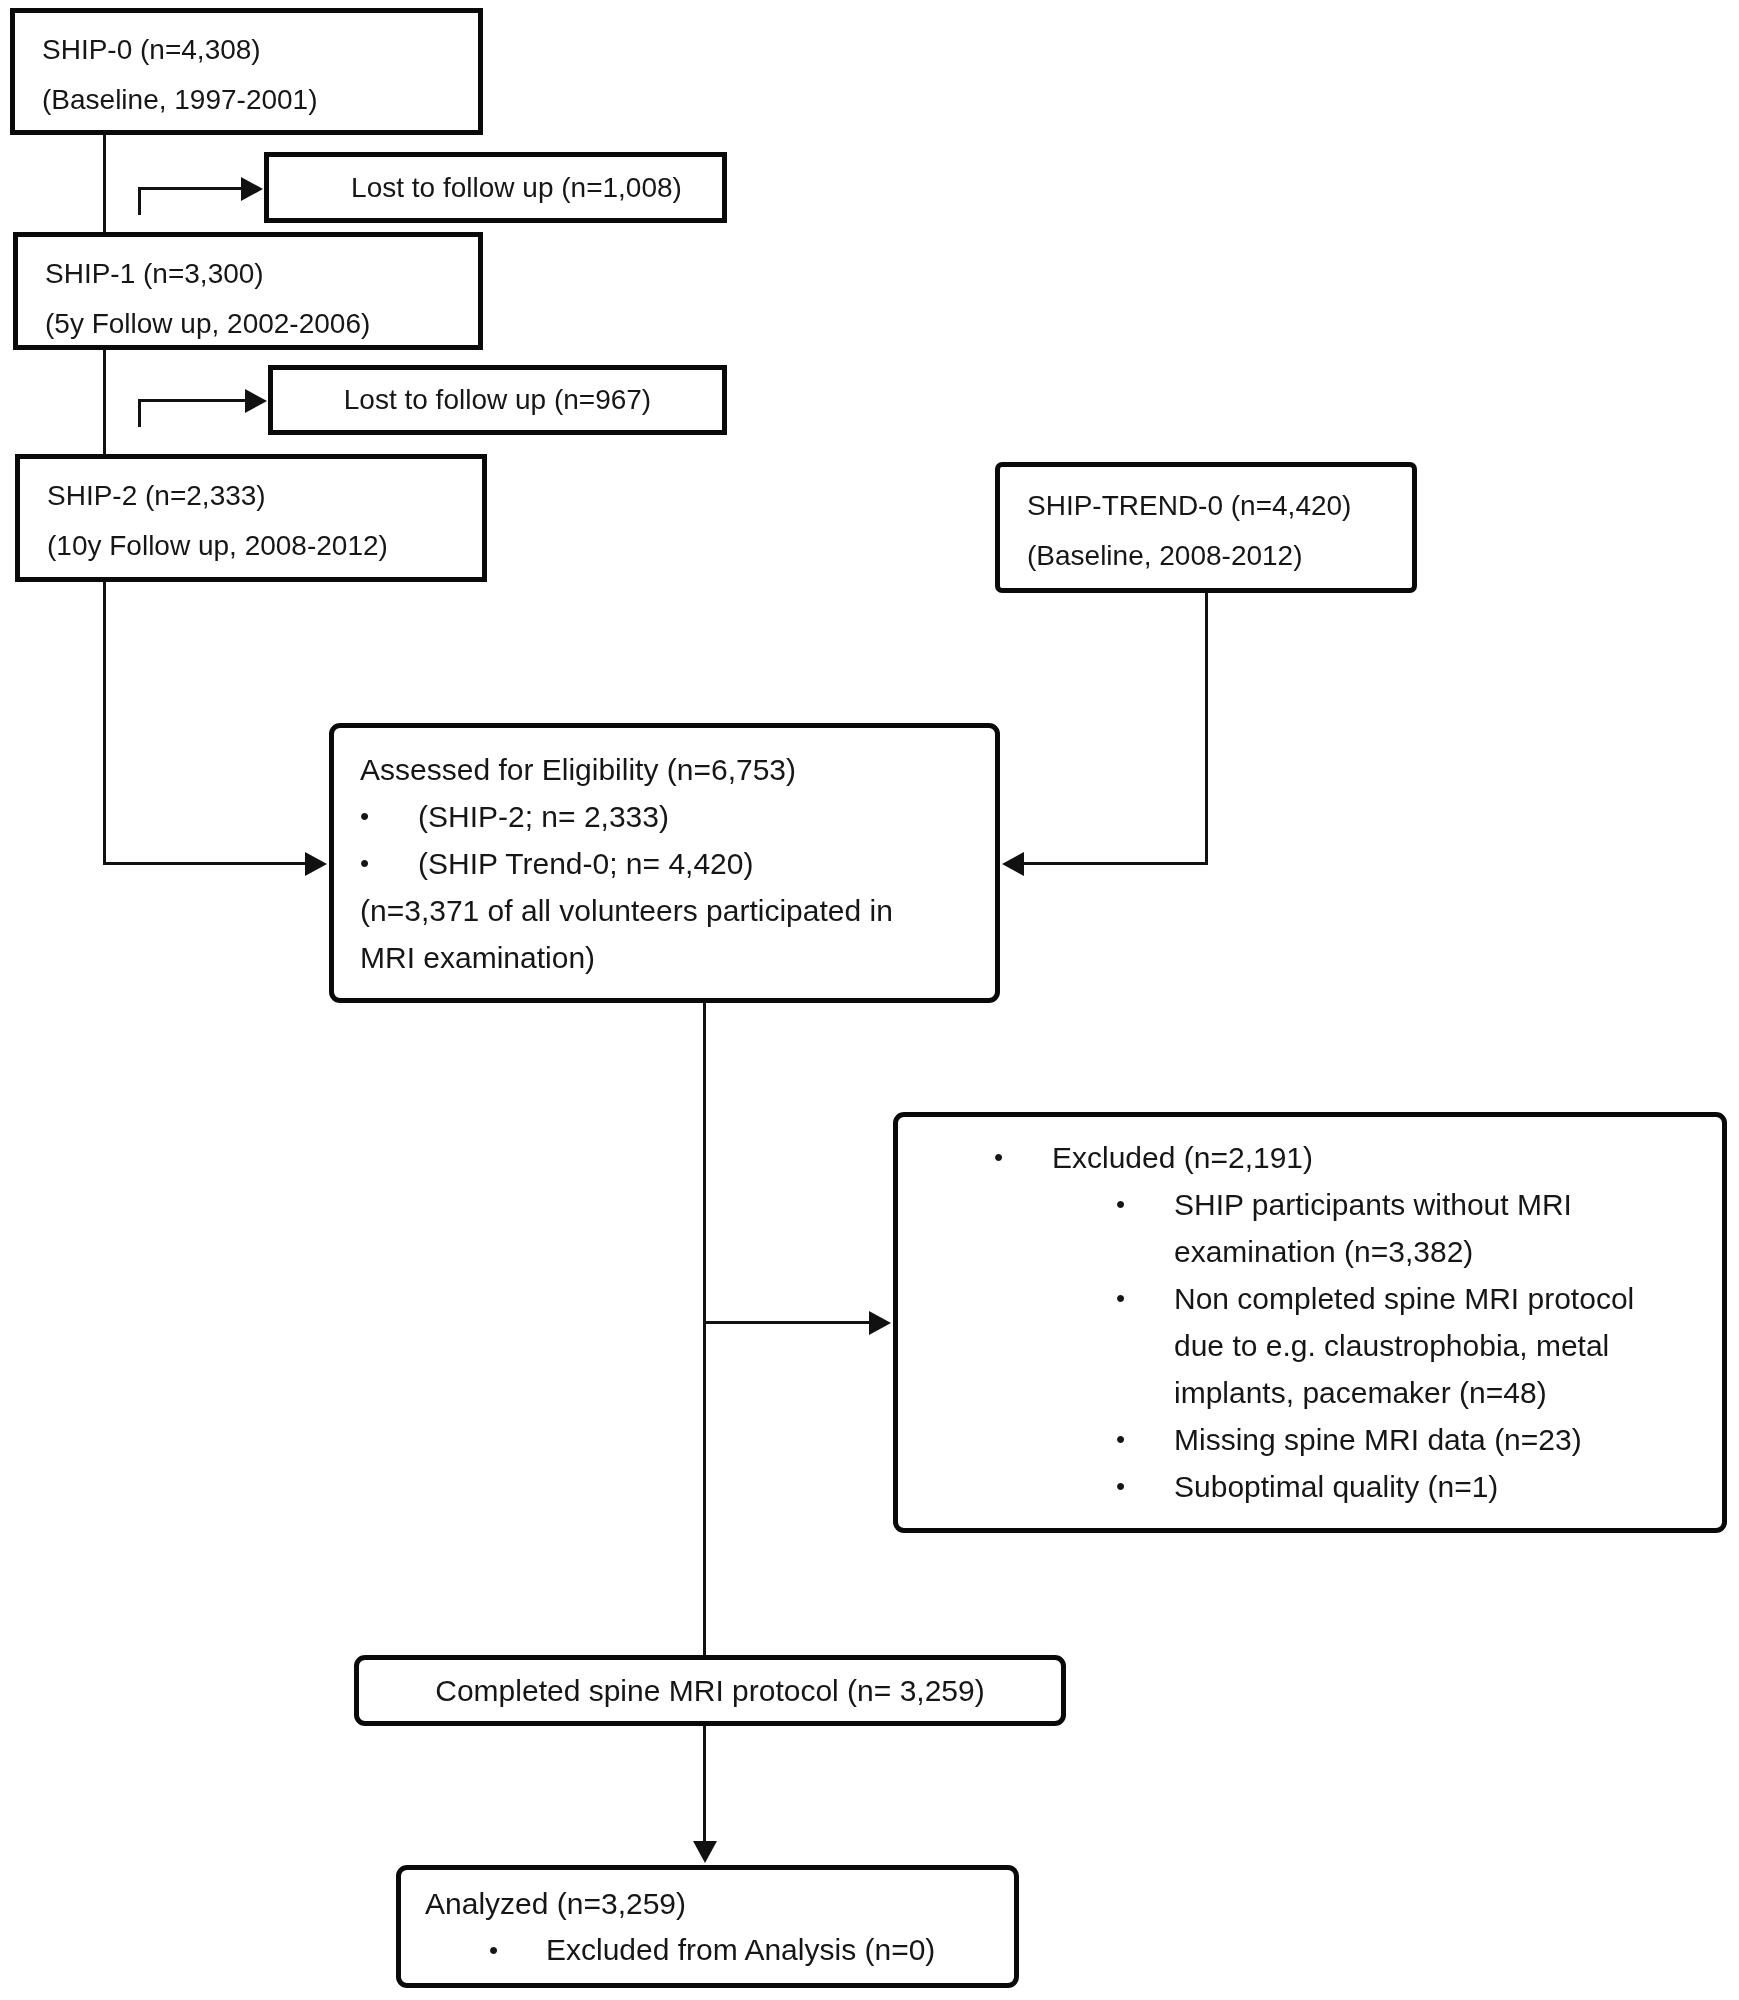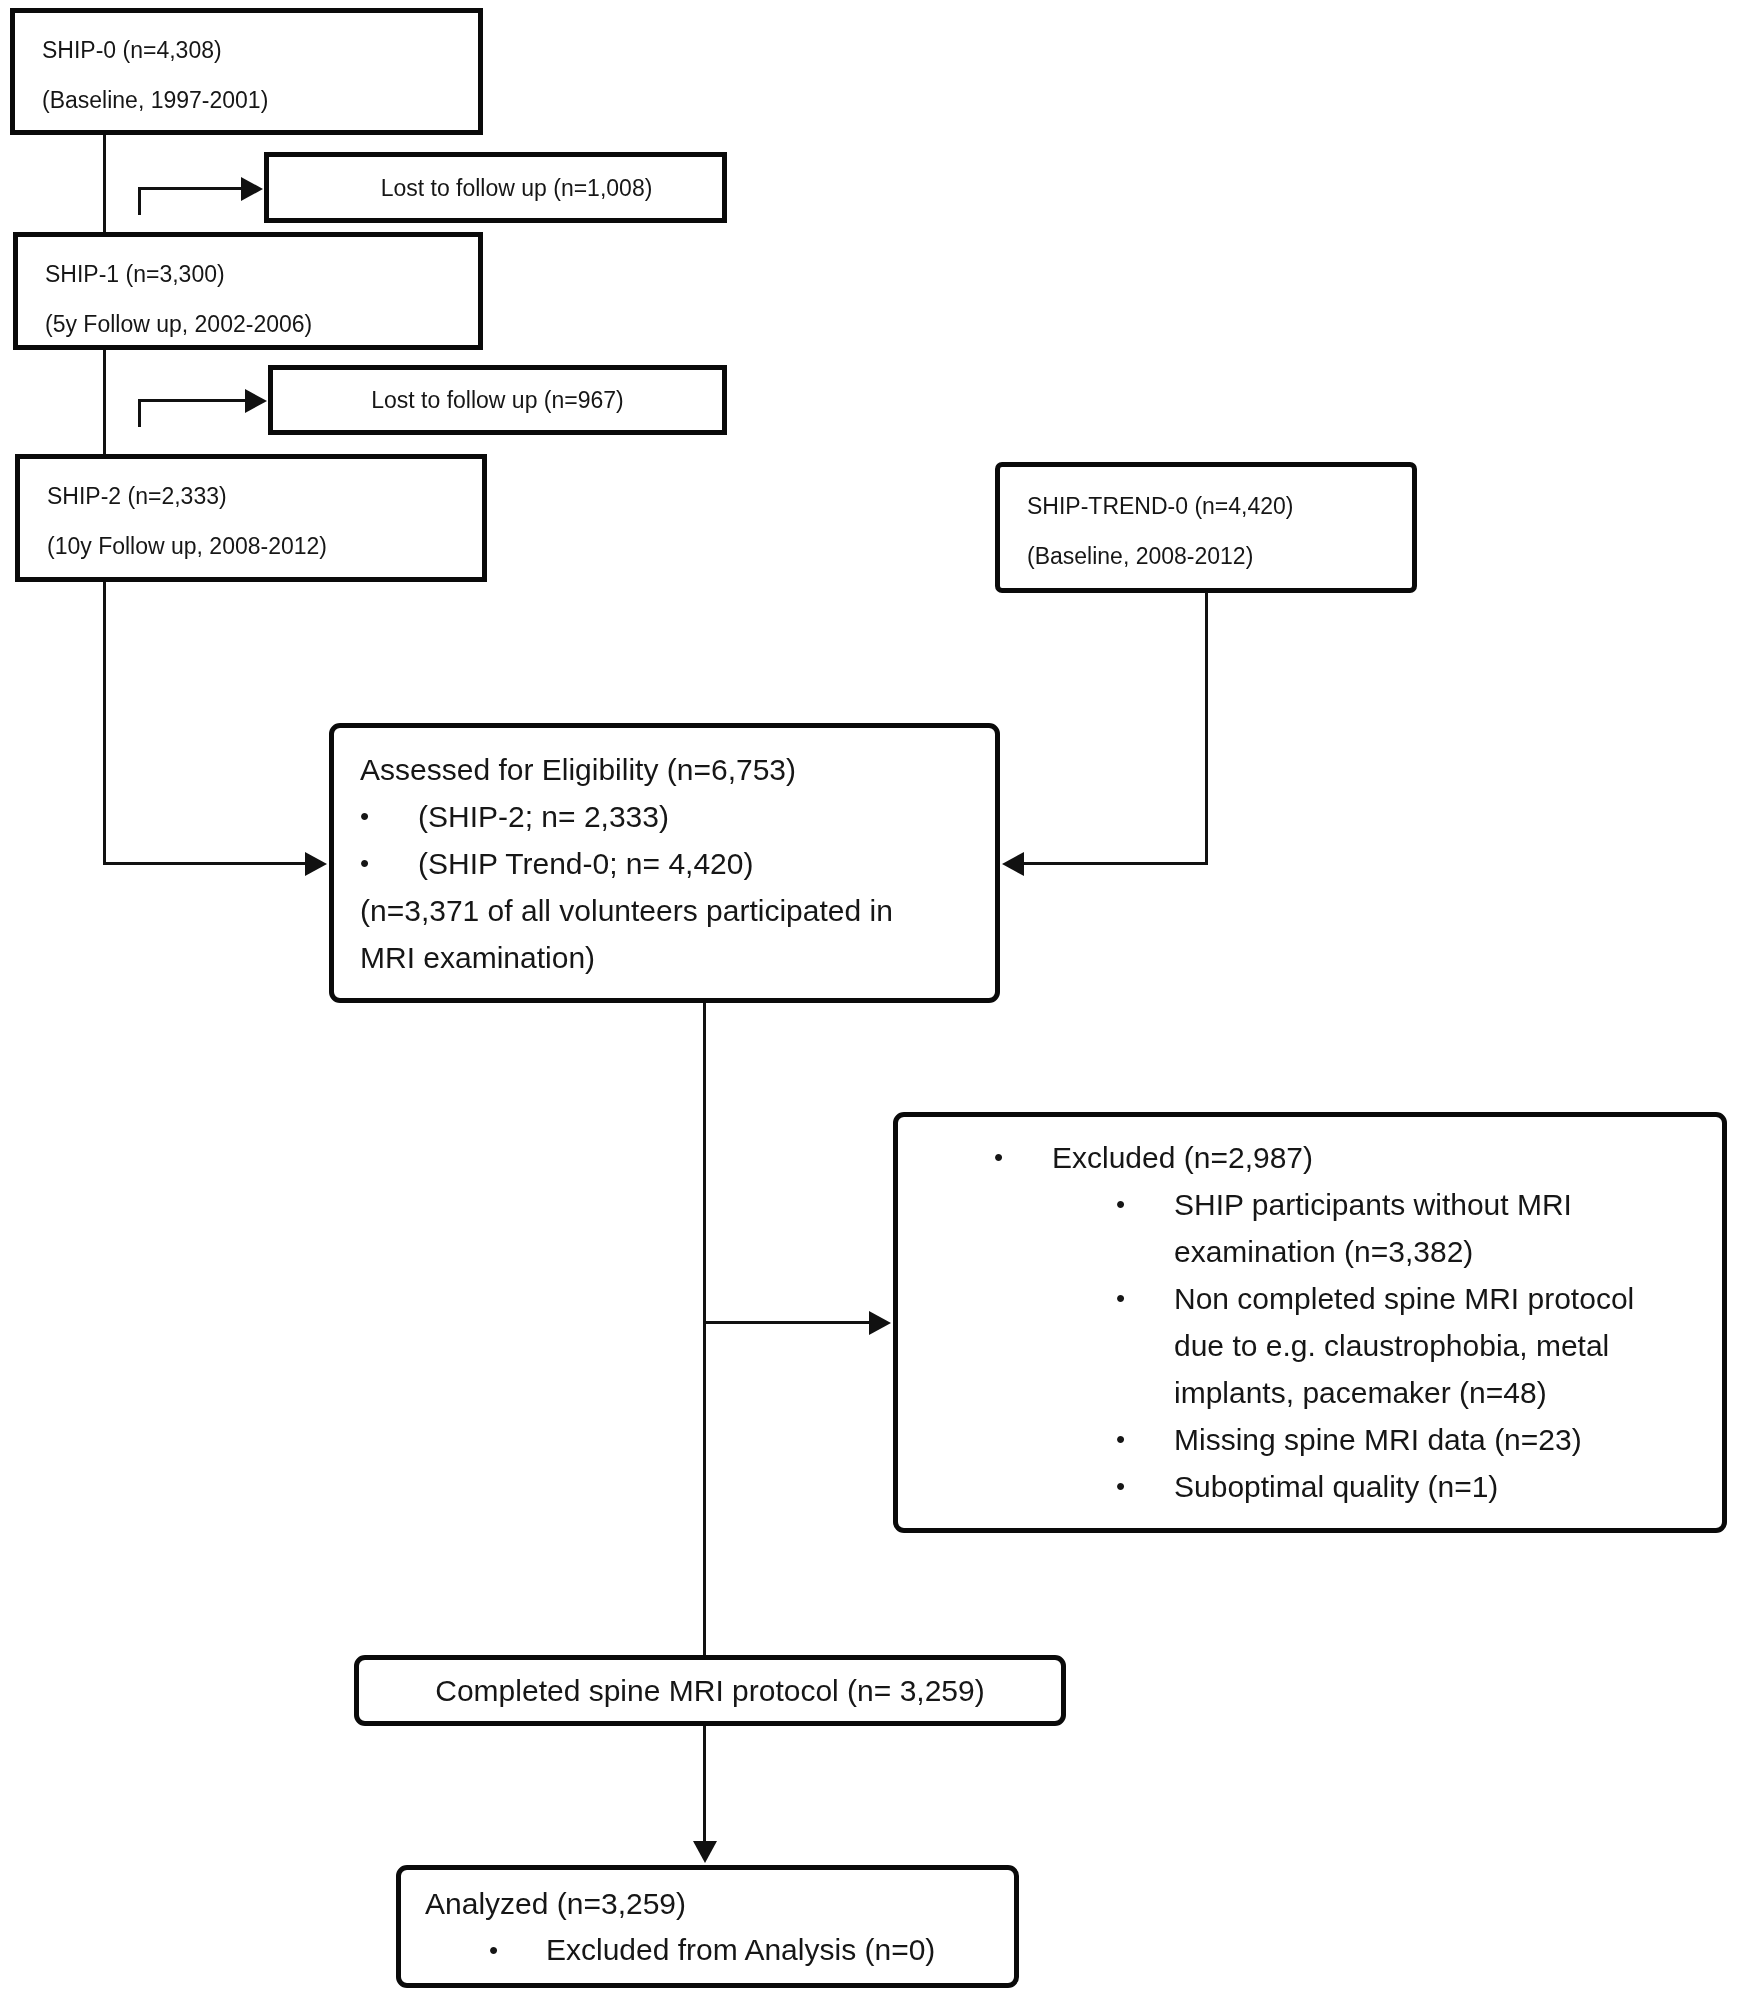--- a/index.html
+++ b/index.html
@@ -14,21 +14,21 @@
     background: #ffffff;
     font-family: "Liberation Sans", sans-serif;
     color: #161616;
     overflow: hidden;
   }
   .box {
     position: absolute;
     background: #ffffff;
     border: 5px solid #0a0a0a;
     box-sizing: border-box;
-    font-size: 23px;
+    font-size: 28px;
     line-height: 50px;
   }
   .box.padded { padding: 12px 10px 0 27px; }
   .box.centered {
     display: flex;
     align-items: center;
     justify-content: center;
     text-align: center;
   }
   .small { font-size: 30px; line-height: 47px; border-radius: 11px; }
@@ -100,21 +100,21 @@
       <span class="bullet">•</span>
       <div class="btext">(SHIP Trend-0; n= 4,420)</div>
     </div>
     <div>(n=3,371 of all volunteers participated in</div>
     <div>MRI examination)</div>
   </div>
 
   <div class="box small" style="left:893px; top:1112px; width:834px; height:421px; padding:17px 14px 0 20px;">
     <div class="brow" style="margin-left:76px;">
       <span class="bullet">•</span>
-      <div class="btext">Excluded (n=2,987)</div>
+      <div class="btext">Excluded (n=2,191)</div>
     </div>
     <div class="brow" style="margin-left:198px;">
       <span class="bullet">•</span>
       <div class="btext">
         <div>SHIP participants without MRI</div>
         <div>examination (n=3,382)</div>
       </div>
     </div>
     <div class="brow" style="margin-left:198px;">
       <span class="bullet">•</span>

